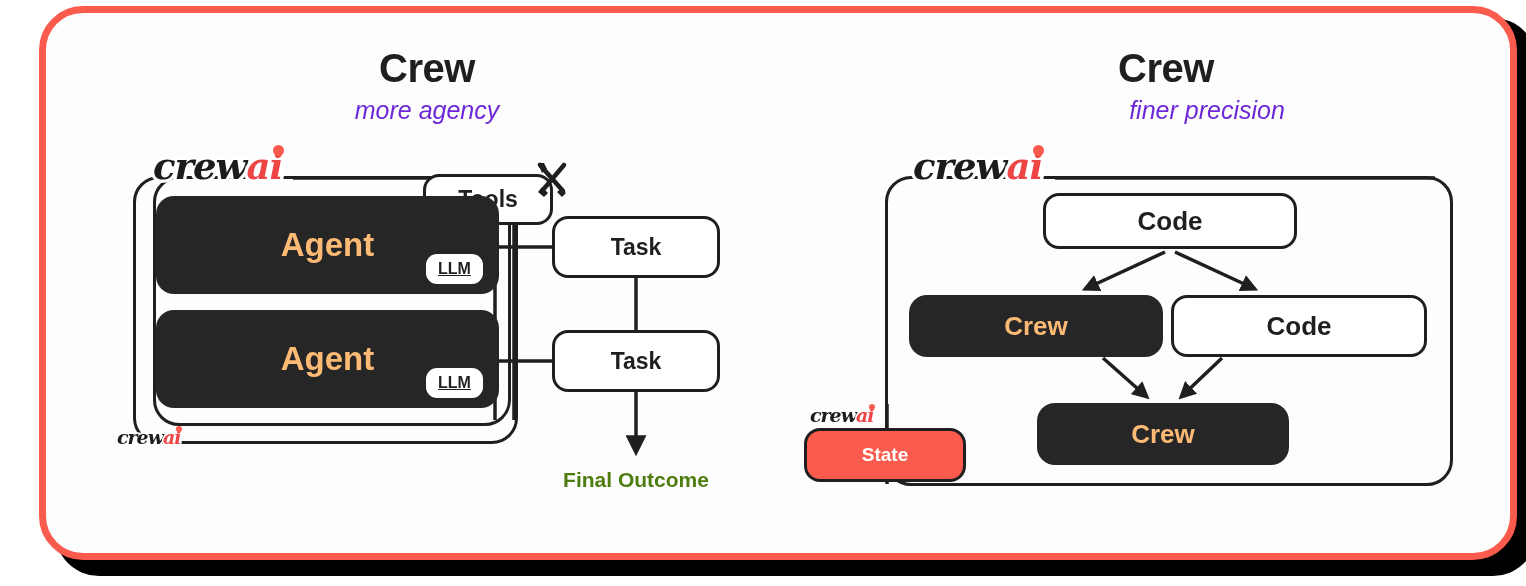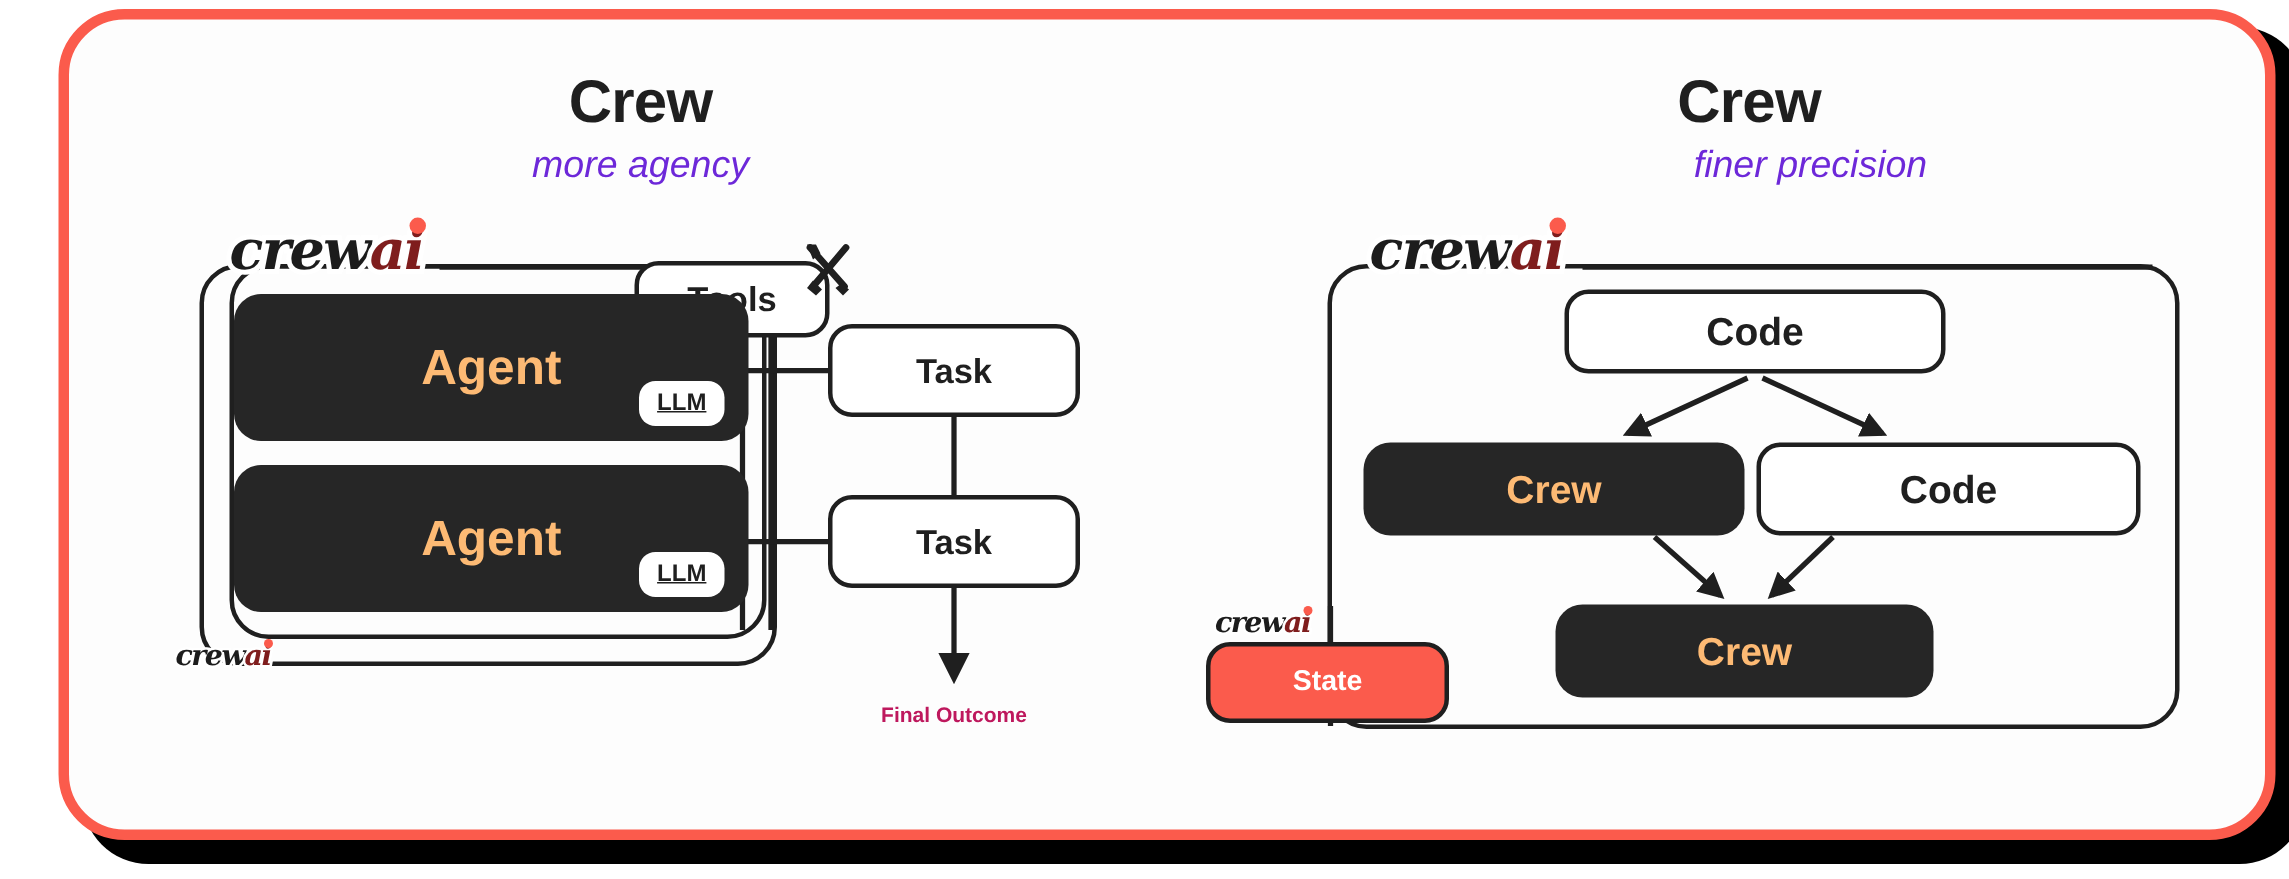--- a/index.html
+++ b/index.html
@@ -66,21 +66,21 @@
     line-height: 1;
     z-index: 40;
     letter-spacing: -1px;
   }
   .crewai-logo .lg-crew {
     color: #1c1c1c;
     -webkit-text-stroke: 0.18em #ffffff;
     paint-order: stroke fill;
   }
   .crewai-logo .lg-ai {
-    color: #7f1d1d;
+    color: #ef4444;
     -webkit-text-stroke: 0.18em #ffffff;
     paint-order: stroke fill;
   }
   .crewai-logo .lg-dot {
     position: absolute;
     border-radius: 50%;
     background: #fb5b4c;
   }
 
   
@@ -116,22 +116,22 @@
     position: absolute;
     box-sizing: border-box;
     border: 3.5px solid #1f1f1f;
     border-radius: 26px;
     background: transparent;
     z-index: 5;
   }
   .plain-label {
     position: absolute;
     font-weight: bold;
-    font-size: 14px;
-    color: #be185d;
+    font-size: 21px;
+    color: #4d7c0f;
     white-space: nowrap;
     z-index: 25;
   }
   .llm-badge {
     position: absolute;
     background: #ffffff;
     color: #1f1f1f;
     border-radius: 11px;
     font-weight: bold;
     font-size: 16px;

